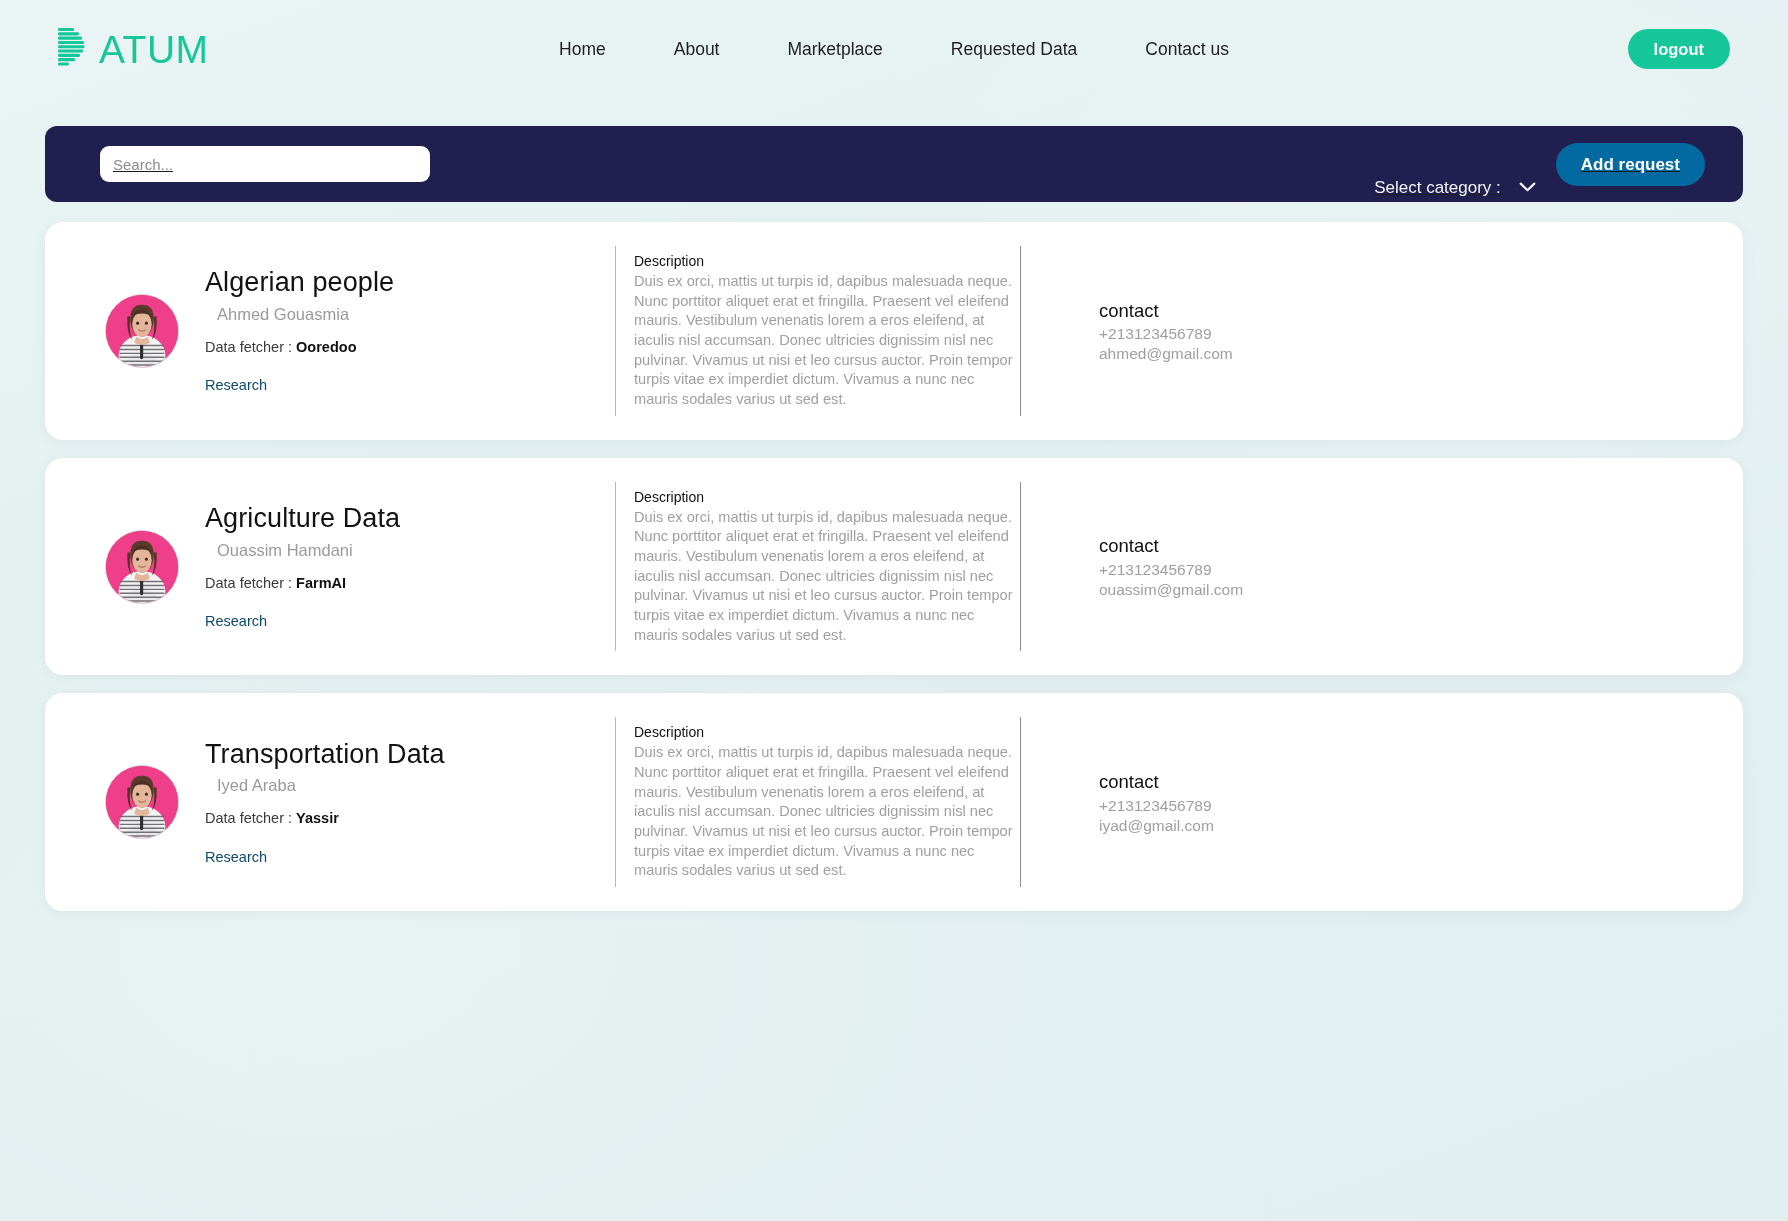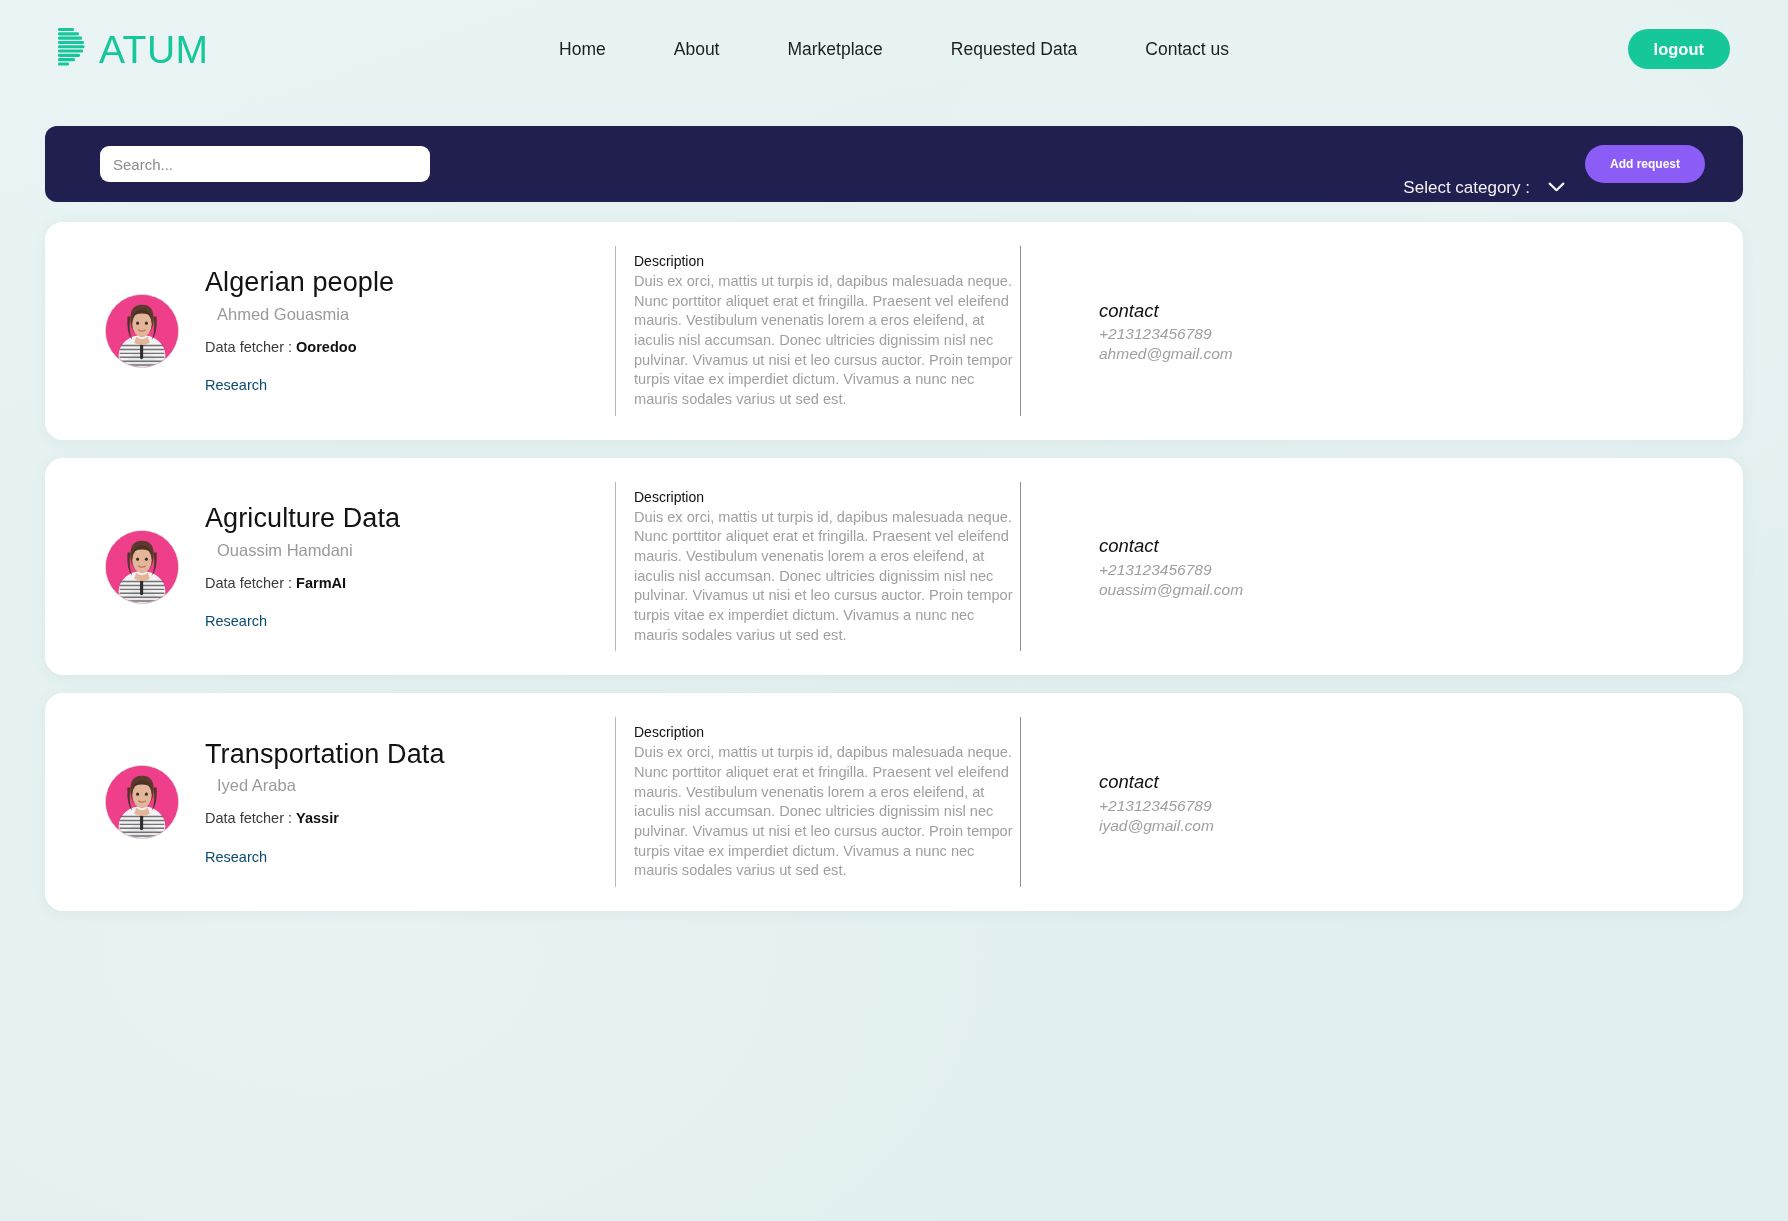--- a/index.html
+++ b/index.html
@@ -82,20 +82,21 @@
 
   
   .toolbar {
     margin: 28px 45px 0 45px;
     background: #211f50;
     border-radius: 12px;
     height: 76px;
     display: flex;
     align-items: center;
     padding: 0 38px 0 55px;
+    text-decoration: underline;
   }
 
   .search-input {
     width: 330px;
     height: 36px;
     border: none;
     border-radius: 9px;
     background: #ffffff;
     font-family: inherit;
     font-size: 15px;
@@ -125,26 +126,26 @@
     color: #f3f3f6;
     font-size: 17px;
     white-space: nowrap;
   }
 
   .chevron-down {
     display: block;
   }
 
   .add-request-button {
-    background: #8b5cf6;
+    background: #0369a1;
     color: #ffffff;
     border: none;
     border-radius: 22px;
     font-family: inherit;
-    font-size: 12px;
+    font-size: 17px;
     font-weight: bold;
     padding: 13px 25px;
     cursor: pointer;
     line-height: 1;
     white-space: nowrap;
   }
 
   
   .card-list {
     margin: 20px 45px 0 45px;
@@ -245,21 +246,20 @@
     flex: 1 1 auto;
     border-left: 1px solid #8f8f8f;
     display: flex;
     align-items: center;
     padding-left: 78px;
   }
 
   .contact-block {
     display: flex;
     flex-direction: column;
-    font-style: italic;
   }
 
   .contact-heading {
     font-size: 18.5px;
     color: #111;
     line-height: 1.45;
   }
 
   .contact-phone, .contact-email {
     font-size: 15.5px;

